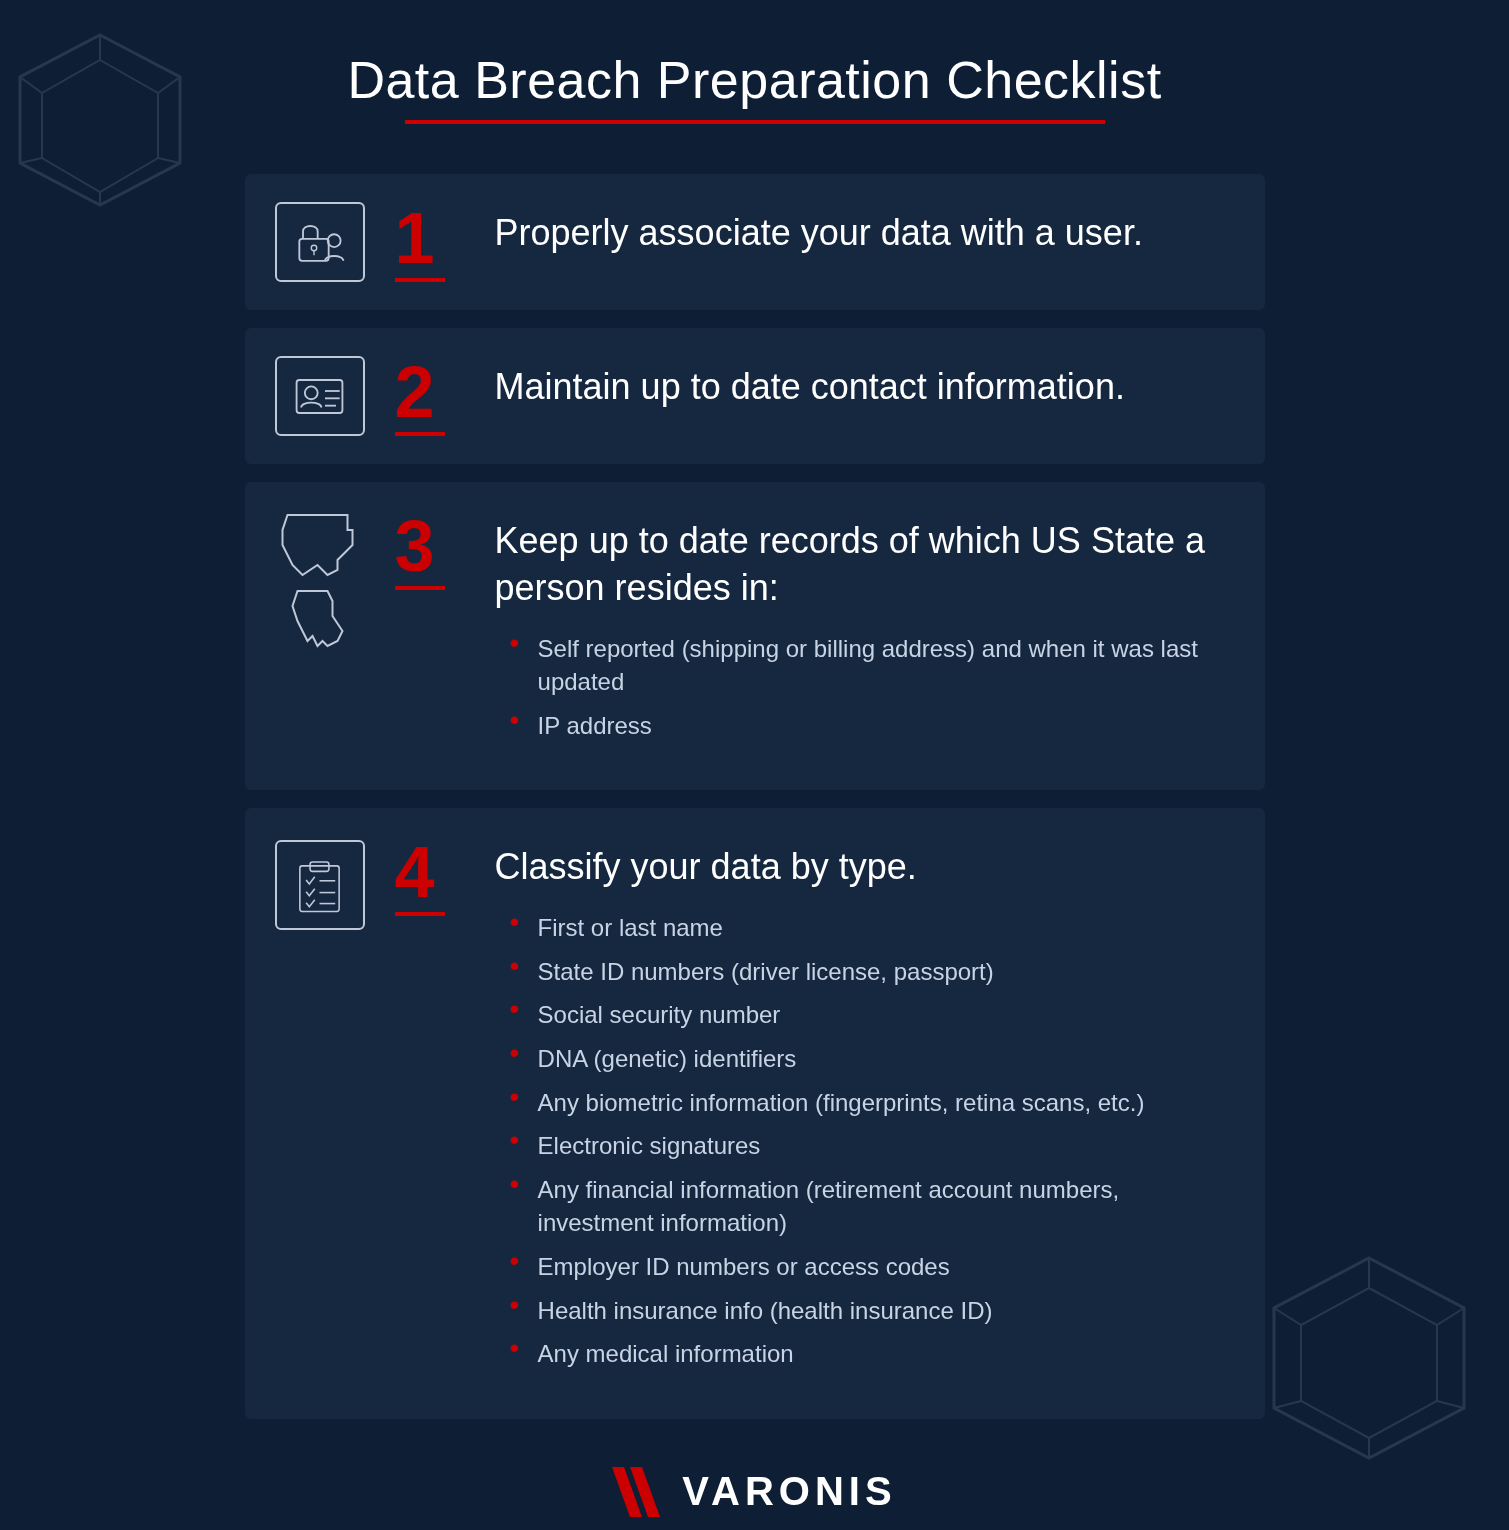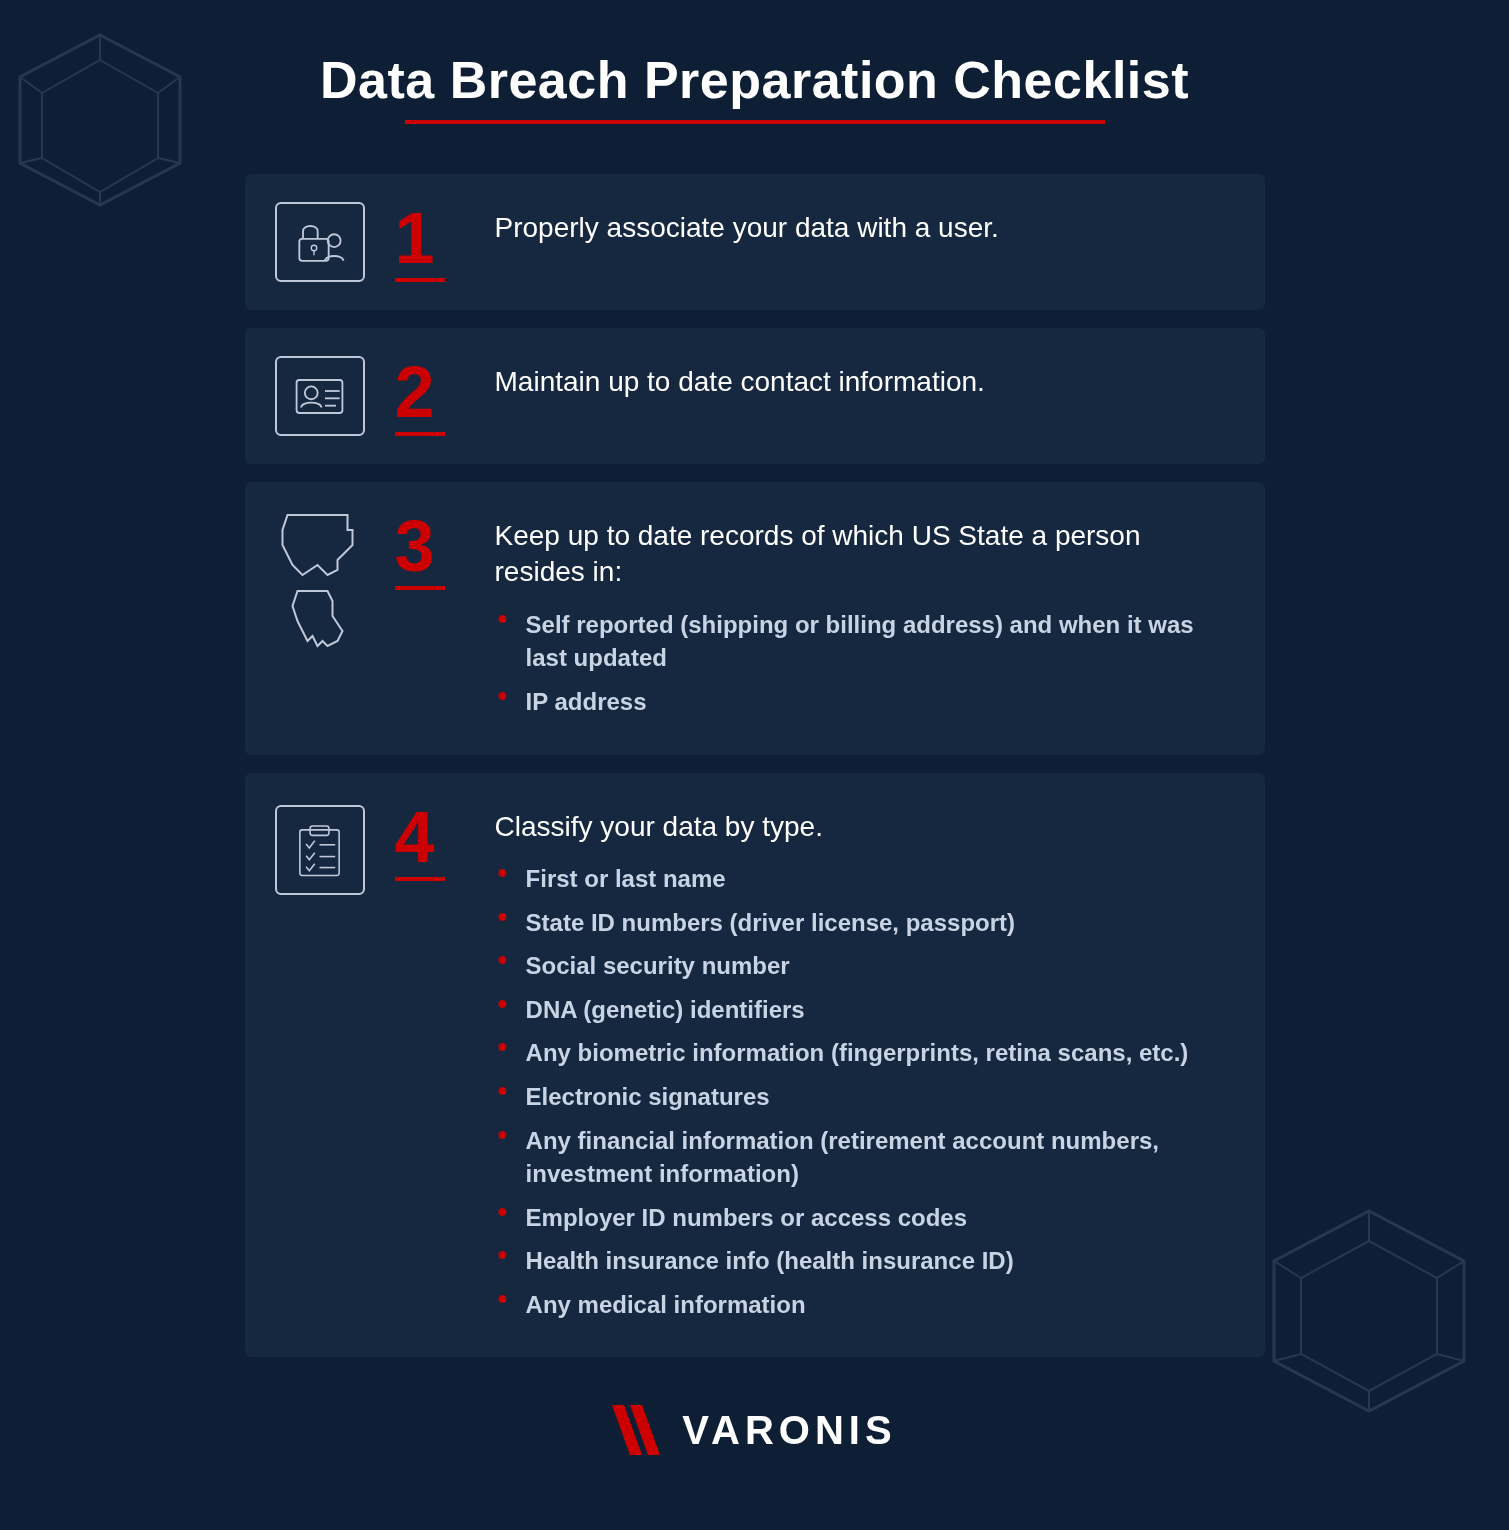--- a/index.html
+++ b/index.html
@@ -44,21 +44,21 @@
       max-width: 1100px;
       margin: 0 auto;
       padding: 50px 40px 40px;
     }
 
     
     .page-title {
       text-align: center;
       color: #ffffff;
       font-size: 52px;
-      font-weight: 700;
+      font-weight: 400;
       margin-bottom: 10px;
       letter-spacing: 0.5px;
     }
 
     .title-underline {
       width: 700px;
       height: 4px;
       background-color: #cc0000;
       margin: 0 auto 50px;
     }
@@ -114,31 +114,30 @@
       margin-top: 4px;
     }
 
     .step-content {
       flex: 1;
       padding-top: 8px;
     }
 
     .step-title {
       color: #ffffff;
-      font-size: 28px;
+      font-size: 36px;
       font-weight: 400;
       margin-bottom: 12px;
       line-height: 1.3;
     }
 
     .bullet-list {
       list-style: none;
       padding: 0;
-      margin: 3px;
-      font-weight: bold;
+      margin: 15px;
     }
 
     .bullet-list li {
       color: #c8d4e4;
       font-size: 24px;
       padding: 5px 0;
       padding-left: 28px;
       position: relative;
       line-height: 1.4;
     }

